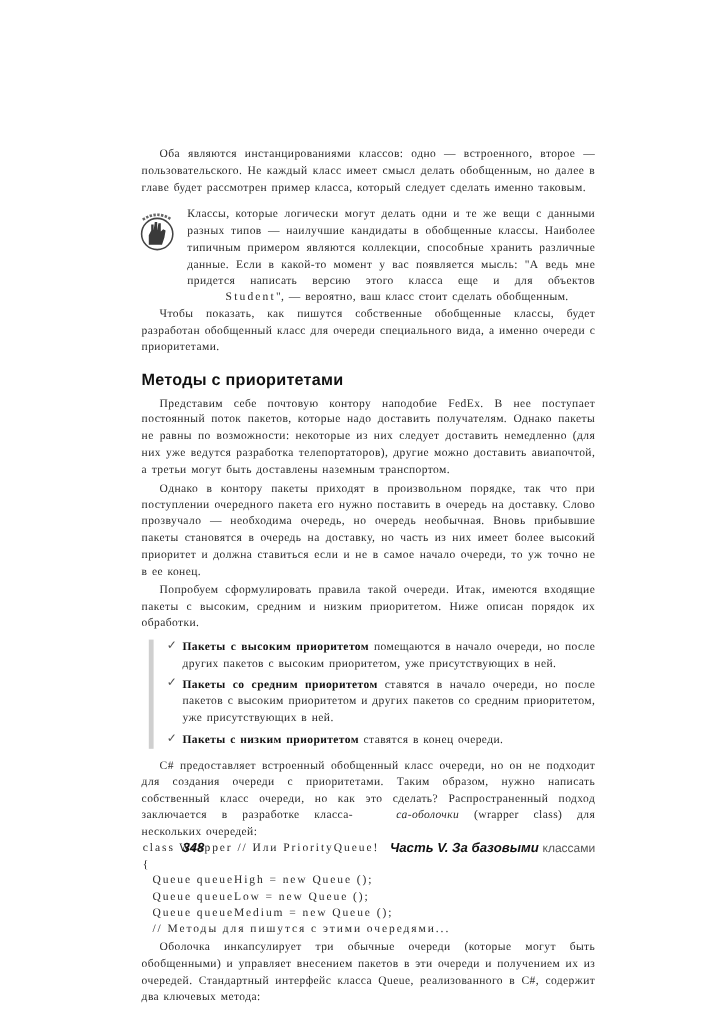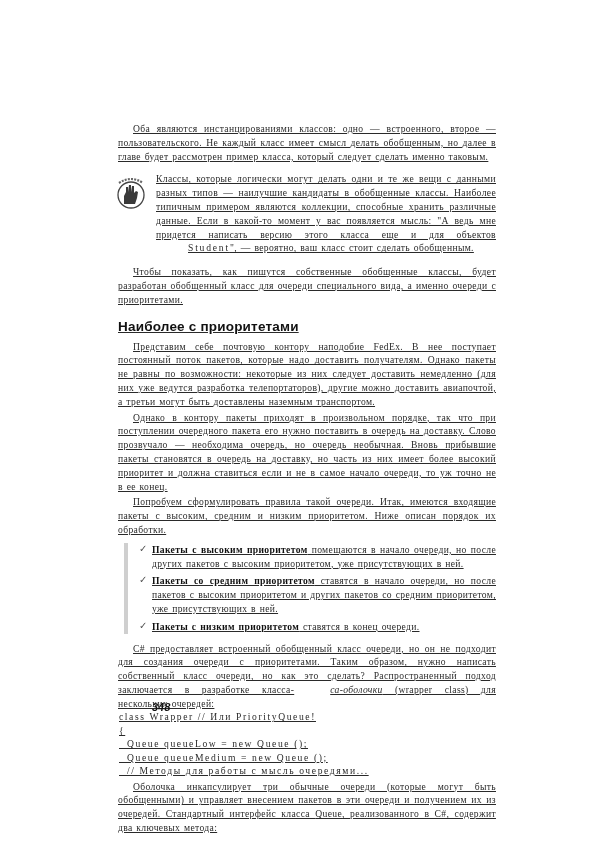--- a/index.html
+++ b/index.html
@@ -1,24 +1,24 @@
 <!DOCTYPE html>
 <html><head>
 <meta charset="utf-8">
 <style>
   html, body { margin: 0; padding: 0; background: #ffffff; }
   body { width: 600px; height: 848px; position: relative; overflow: hidden;
          font-family: "Liberation Serif", "DejaVu Serif", serif; color: #2a2a2a; }
-  .page { position: absolute; left: 118px; top: 122px; width: 378px; text-decoration: underline; }
+  .page { position: absolute; left: 118px; top: 122px; width: 378px; }
   p { margin: 0; font-size: 9.6px; line-height: 13.8px; text-align: justify;
       letter-spacing: 0.35px; word-spacing: 1px; }
   p.indent { text-indent: 15px; }
   .note { position: relative; margin-top: 9px; padding-left: 38px; }
   .note-icon { position: absolute; left: -4px; top: 2px; width: 34px; height: 36px; }
-  .after-note { margin-top: 10px; }
+  .after-note { }
   h2 { margin: 12px 0 6px 0; font-family: "Liberation Sans", "DejaVu Sans", sans-serif;
        font-size: 13.5px; font-weight: bold; color: #111; letter-spacing: 0.2px; }
   .p-gap { margin-top: 2px; }
   .list { position: relative; margin: 6px 0 8px 6px; padding-left: 12px;
           border-left: 4px solid #cfcfcf; }
   .list-item { position: relative; padding-left: 12px; margin-bottom: 4px; }
   .check { position: absolute; left: -1px; top: 0; font-size: 10px; color: #555;
            font-family: "DejaVu Sans", sans-serif; }
   .list-item b { font-weight: bold; color: #111; }
   .code { font-family: "Liberation Serif", "DejaVu Serif", serif; font-size: 9.6px;
@@ -45,21 +45,21 @@
       <circle cx="17" cy="21" r="13" fill="#fff" stroke="#444" stroke-width="1.3"></circle>
       <path d="M10 30 L10 22 L12 18 L12 13 L14 13 L14 18 L15 11 L17 11 L17 18 L18 12 L20 12 L20 19 L22 17 L24 18 L23 24 L21 30 Z" fill="#3a3a3a"></path>
     </svg>
     <p>
       <span>Классы, которые логически могут делать одни и те же вещи с данными разных типов — наилучшие кандидаты в обобщенные классы. Наиболее типичным примером являются коллекции, способные хранить различные данные. Если в какой-то момент у вас появляется мысль: "А ведь мне придется написать версию этого класса еще и для объектов </span><span class="spaced">Student</span><span>", — вероятно, ваш класс стоит сделать обобщенным.</span>
     </p>
   </div>
 
   <p class="indent after-note">Чтобы показать, как пишутся собственные обобщенные классы, будет разработан обобщенный класс для очереди специального вида, а именно очереди с приоритетами.</p>
 
-  <h2>Наиболее с приоритетами</h2>
+  <h2>Методы с приоритетами</h2>
 
   <p class="indent">Представим себе почтовую контору наподобие FedEx. В нее поступает постоянный поток пакетов, которые надо доставить получателям. Однако пакеты не равны по возможности: некоторые из них следует доставить немедленно (для них уже ведутся разработка телепортаторов), другие можно доставить авиапочтой, а третьи могут быть доставлены наземным транспортом.</p>
   <p class="indent p-gap">Однако в контору пакеты приходят в произвольном порядке, так что при поступлении очередного пакета его нужно поставить в очередь на доставку. Слово прозвучало — необходима очередь, но очередь необычная. Вновь прибывшие пакеты становятся в очередь на доставку, но часть из них имеет более высокий приоритет и должна ставиться если и не в самое начало очереди, то уж точно не в ее конец.</p>
   <p class="indent p-gap">Попробуем сформулировать правила такой очереди. Итак, имеются входящие пакеты с высоким, средним и низким приоритетом. Ниже описан порядок их обработки.</p>
 
   <div class="list">
     <div class="list-item">
       <span class="check">✓</span>
       <p><b>Пакеты с высоким приоритетом</b><span> помещаются в начало очереди, но после других пакетов с высоким приоритетом, уже присутствующих в ней.</span></p>
     </div>
@@ -73,25 +73,31 @@
     </div>
   </div>
 
   <p class="indent">
     <span>C# предоставляет встроенный обобщенный класс очереди, но он не подходит для создания очереди с приоритетами. Таким образом, нужно написать собственный класс очереди, но как это сделать? Распространенный подход заключается в разработке класса-</span><em>са-оболочки</em><span> (wrapper class) для нескольких очередей:</span>
   </p>
 
   <div>
     <div class="code">class Wrapper // Или PriorityQueue!</div>
     <div class="code">{</div>
+    <div class="code">  Queue queueHigh = new Queue ();</div>
     <div class="code">  Queue queueLow = new Queue ();</div>
     <div class="code">  Queue queueMedium = new Queue ();</div>
-    <div class="code">  // Методы для работы с мысль очередями...</div>
+    <div class="code">  // Методы для пишутся с этими очередями...</div>
   </div>
 
   <p class="indent p-gap">
     <span>Оболочка инкапсулирует три обычные очереди (которые могут быть обобщенными) и управляет внесением пакетов в эти очереди и получением их из очередей. Стандартный интерфейс класса </span><span>Queue</span><span>, реализованного в C#, содержит два ключевых метода:</span>
   </p>
 </div>
 
 <div class="footer">
   <span class="pagenum">348</span>
+  <span class="running">
+    <span class="bold">Часть V.</span>
+    <span class="bold">За базовыми</span>
+    <span class="light">классами</span>
+  </span>
 </div>
 
 </body></html>

